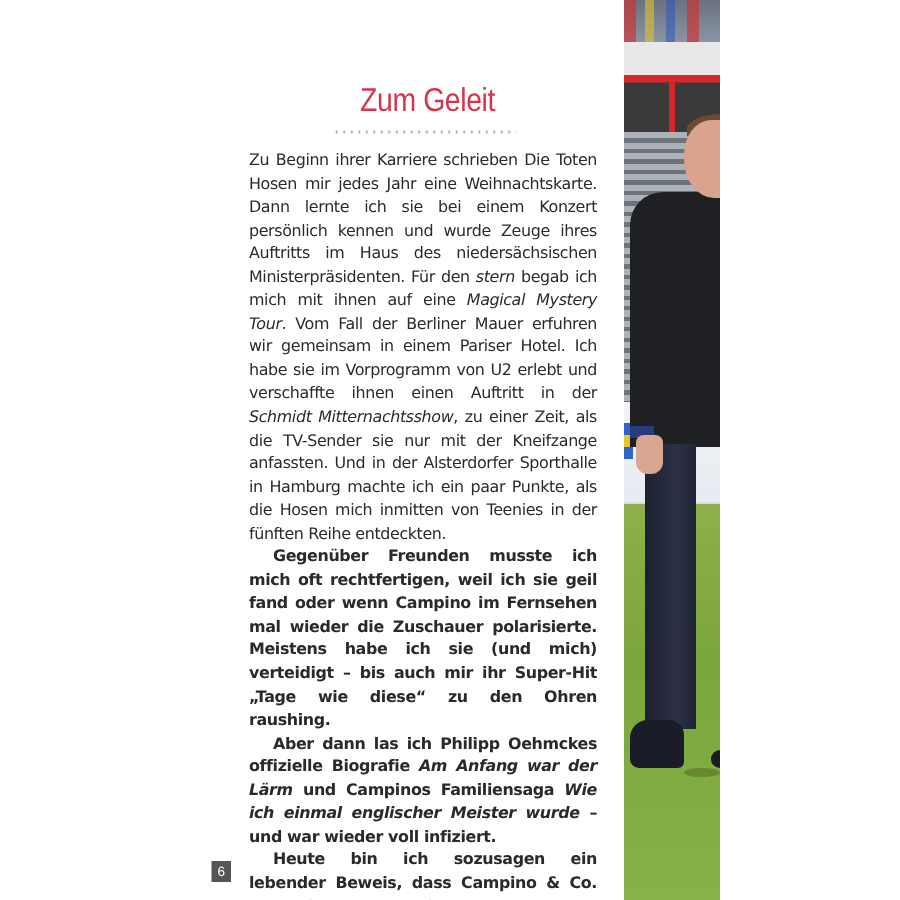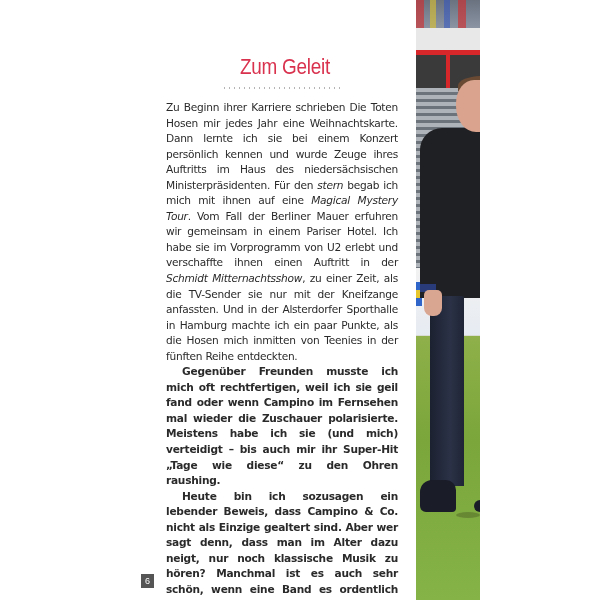--- a/index.html
+++ b/index.html
@@ -40,20 +40,21 @@
 </head>
 <body>
 
 <div class="page">
   <div class="title">Zum Geleit</div>
   <div class="dots"></div>
 
   <div class="body-text">
     <p><span>Zu Beginn ihrer Karriere schrieben Die Toten Hosen mir jedes Jahr eine Weihnachtskarte. Dann lernte ich sie bei einem Konzert persönlich ken­nen und wurde Zeuge ihres Auftritts im Haus des niedersächsischen Ministerpräsidenten. Für den </span><em>stern</em><span> begab ich mich mit ihnen auf eine </span><em>Magical Mystery Tour</em><span>. Vom Fall der Berliner Mauer erfuhren wir gemeinsam in einem Pariser Hotel. Ich habe sie im Vorprogramm von U2 erlebt und verschaffte ihnen einen Auftritt in der </span><em>Schmidt Mitternachts­show</em><span>, zu einer Zeit, als die TV-Sender sie nur mit der Kneifzange anfassten. Und in der Alsterdorfer Sporthalle in Hamburg machte ich ein paar Punkte, als die Hosen mich inmitten von Teenies in der fünften Reihe entdeckten.</span></p>
     <p class="indent"><span>Gegenüber Freunden musste ich mich oft recht­fertigen, weil ich sie geil fand oder wenn Campino im Fernsehen mal wieder die Zuschauer polari­sierte. Meistens habe ich sie (und mich) verteidigt – bis auch mir ihr Super-Hit „Tage wie diese“ zu den Ohren raushing.</span></p>
+    <p class="indent"><span>Aber dann las ich Philipp Oehmckes offizielle Biografie </span><em>Am Anfang war der Lärm</em><span> und Campinos Familiensaga </span><em>Wie ich einmal englischer Meister wurde</em><span> – und war wieder voll infiziert.</span></p>
     <p class="indent"><span>Heute bin ich sozusagen ein lebender Beweis, dass Campino &amp; Co. nicht als Einzige gealtert sind. Aber wer sagt denn, dass man im Alter dazu neigt, nur noch klassische Musik zu hören? Manchmal ist es auch sehr schön, wenn eine Band es ordentlich krachen lässt – und einfach ihren Weg geht, ohne zu wissen, wohin er sie führt. Respekt!</span></p>
   </div>
 
   <div class="page-num">6</div>
 </div>
 
 <div class="photo">
   <div class="seats-top"></div>
   <div class="roof"></div>
   <div class="box"></div>

